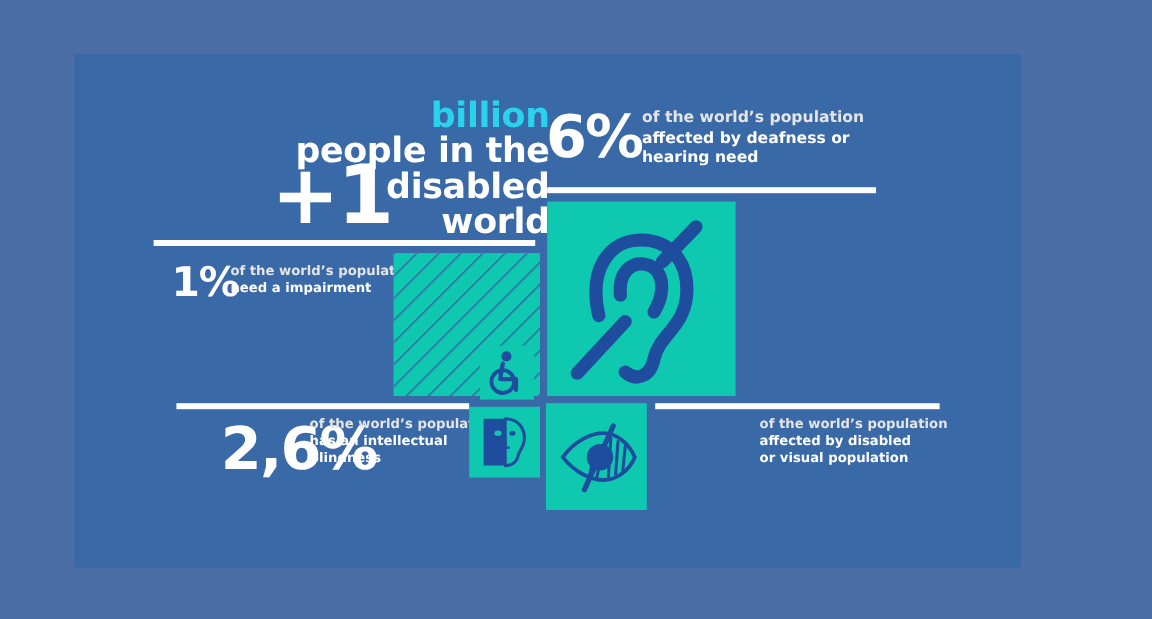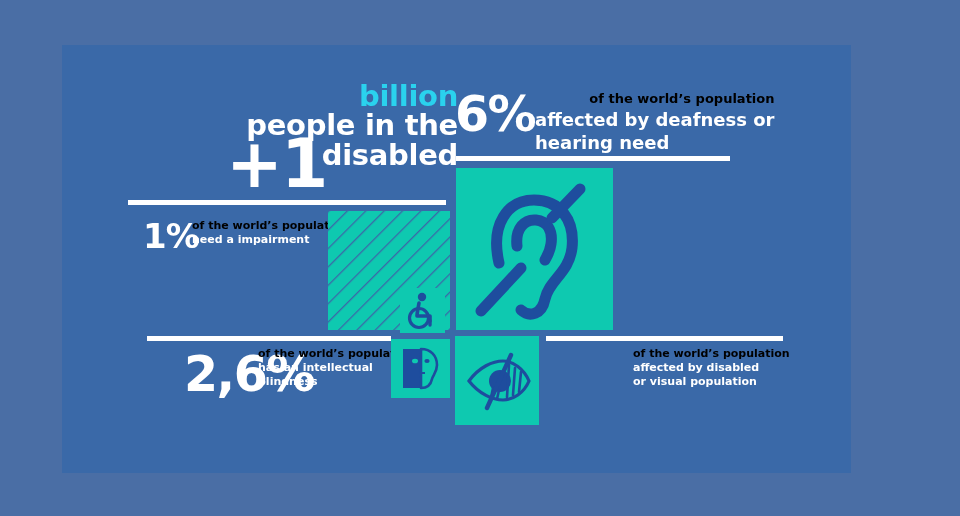--- a/index.html
+++ b/index.html
@@ -71,30 +71,29 @@
   .stat-num.small {
     font-size: 34px;
     letter-spacing: -1px;
   }
   .stat-desc {
     position: absolute;
     line-height: 1.28;
   }
   .stat-desc .l1 {
     display: block;
-    color: #000000;
+    color: #e5e5e5;
     font-size: 13px;
     font-weight: bold;
-    text-align: right;
   }
   .stat-desc .l2,
   .stat-desc .l3 {
     display: block;
     color: #ffffff;
-    font-size: 18px;
+    font-size: 13px;
     font-weight: bold;
   }
   .stat-desc.tiny .l1,
   .stat-desc.tiny .l2,
   .stat-desc.tiny .l3 {
     font-size: 11px;
   }
 
   
   .rule {
@@ -119,20 +118,21 @@
 <body>
 
 <div id="stage">
 
   <div id="panel"></div>
 
   <div id="headline-block">
     <span class="hl cyan">billion</span>
     <span class="hl">people in the</span>
     <span class="hl">disabled</span>
+    <span class="hl">world</span>
   </div>
   <div id="plus-one">+1</div>
 
   <div class="stat-num" style="left:455px; top:90px;">6%</div>
   <div class="stat-desc" style="left:535px; top:91px;">
     <span class="l1">of the world’s population</span>
     <span class="l2">affected by deafness or</span>
     <span class="l3">hearing need</span>
   </div>
   <div class="rule" style="left:456px; top:156px; width:274px;"></div>

